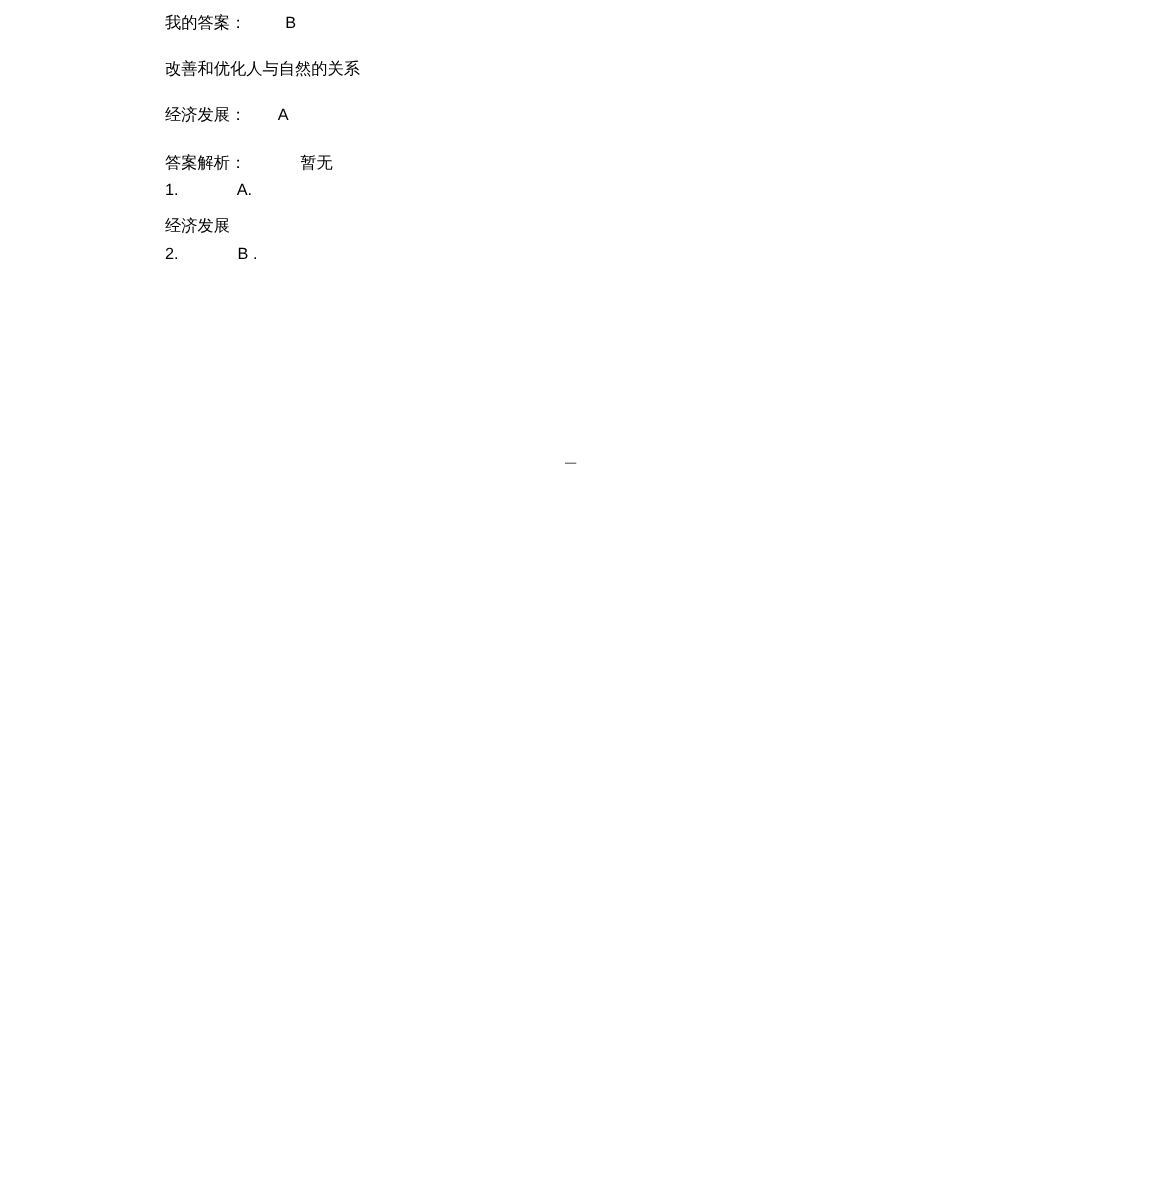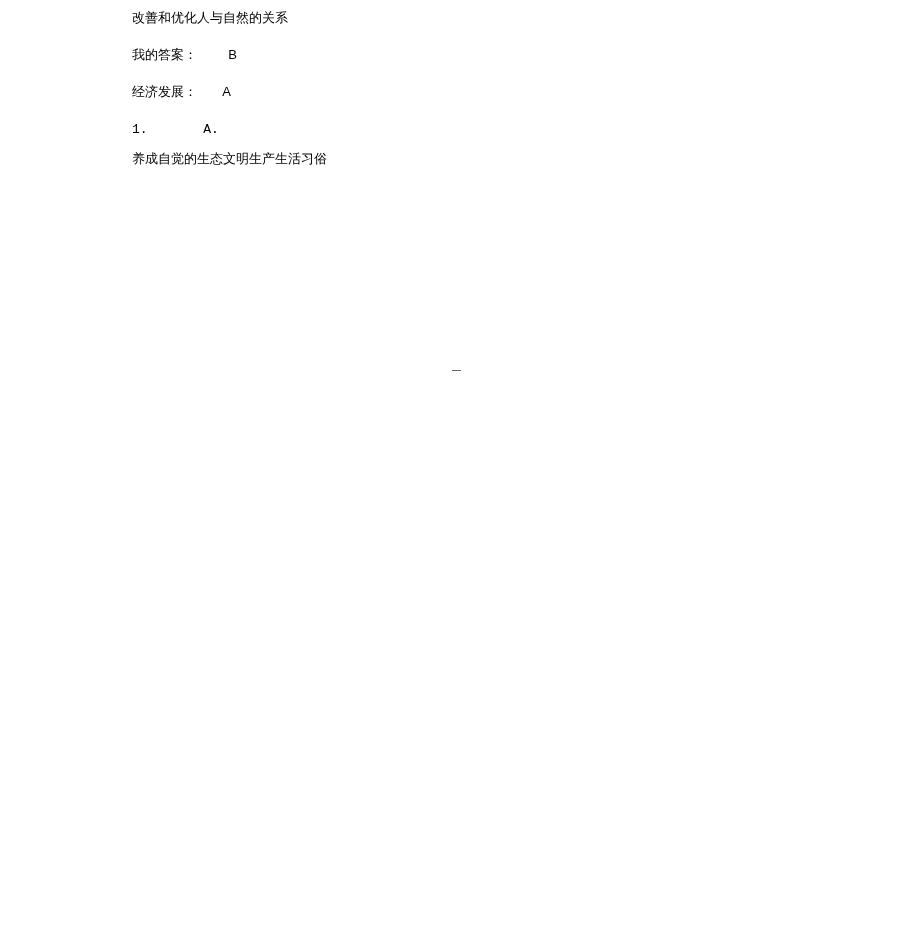--- a/index.html
+++ b/index.html
@@ -25,49 +25,58 @@
       margin-bottom: 19px;
       line-height: 1.4;
     }
     .line-tight {
       margin-bottom: 4px;
       line-height: 1.4;
     }
     .line-mid {
       margin-bottom: 11px;
       line-height: 1.4;
-      font-family: Liberation Mono, monospace;
     }
     .gap {
       display: inline-block;
     }
     .footer-mark {
       position: absolute;
       left: 452px;
       top: 365px;
       font-size: 9px;
       color: #000;
     }
   </style>
 </head>
 <body>
 
 <div class="content">
-  <div class="line">改善和优化人与自然的关系</div>
   <div class="line">
     <span>我的答案：</span>
     <span class="gap" style="width:24px"></span>
     <span>B</span>
   </div>
+  <div class="line">改善和优化人与自然的关系</div>
   <div class="line">
     <span>经济发展：</span>
     <span class="gap" style="width:18px"></span>
     <span>A</span>
+  </div>
+  <div class="line-tight">
+    <span>答案解析：</span>
+    <span class="gap" style="width:36px"></span>
+    <span>暂无</span>
   </div>
   <div class="line-mid">
     <span>1.</span>
     <span class="gap" style="width:40px"></span>
     <span>A.</span>
   </div>
-  <div class="line">养成自觉的生态文明生产生活习俗</div>
+  <div class="line-tight">经济发展</div>
+  <div class="line-mid">
+    <span>2.</span>
+    <span class="gap" style="width:40px"></span>
+    <span>B .</span>
+  </div>
 </div>
 
 <div class="footer-mark">—</div>
 
 </body></html>

